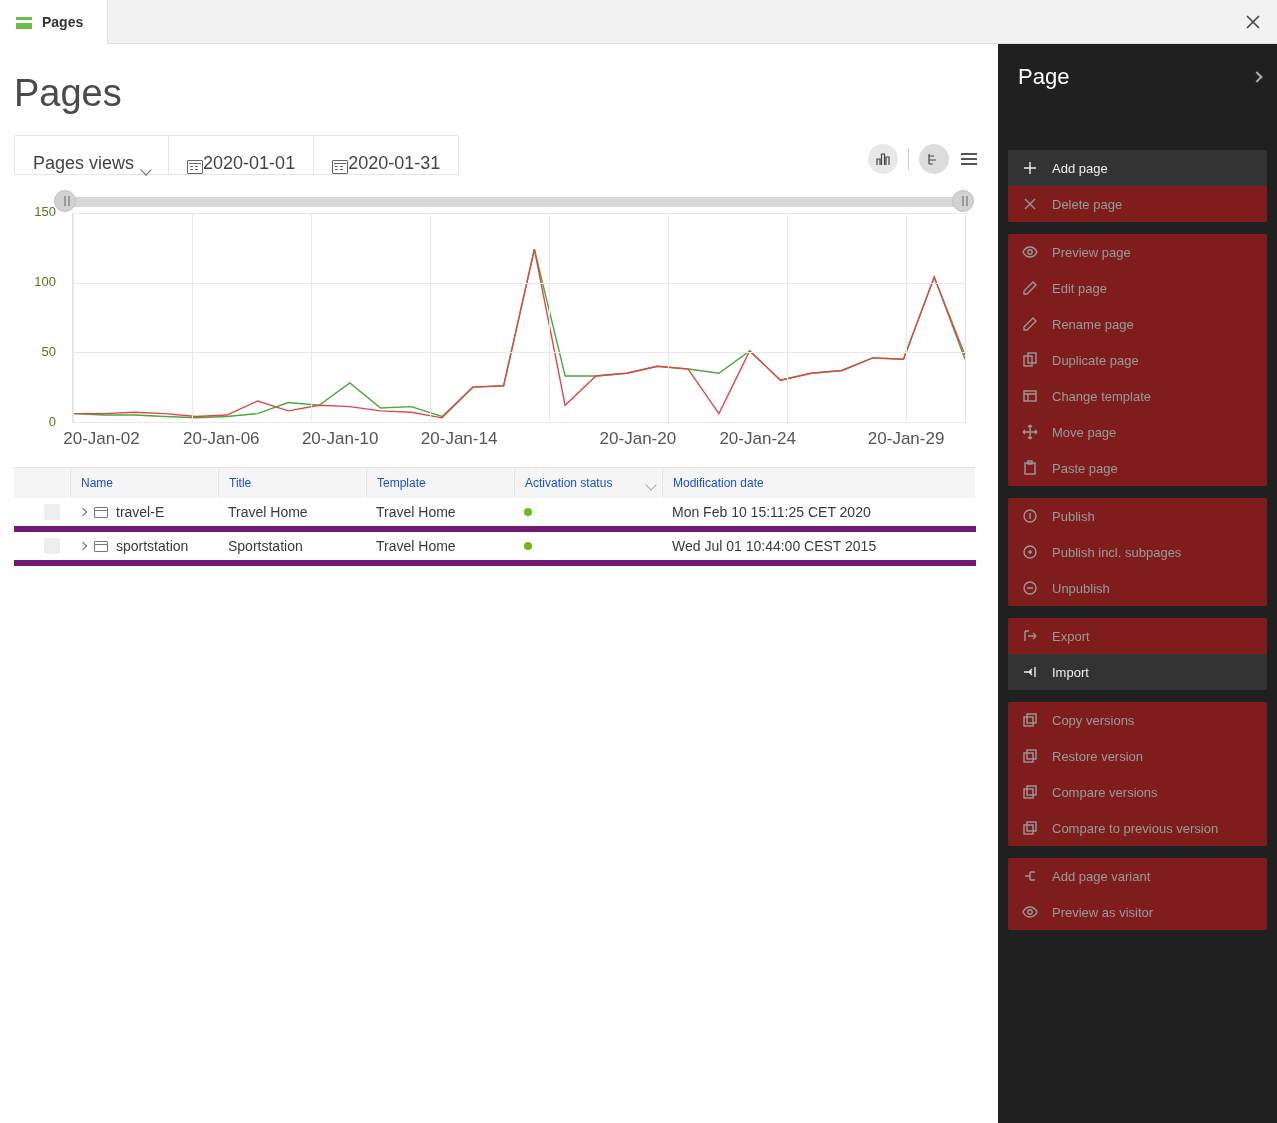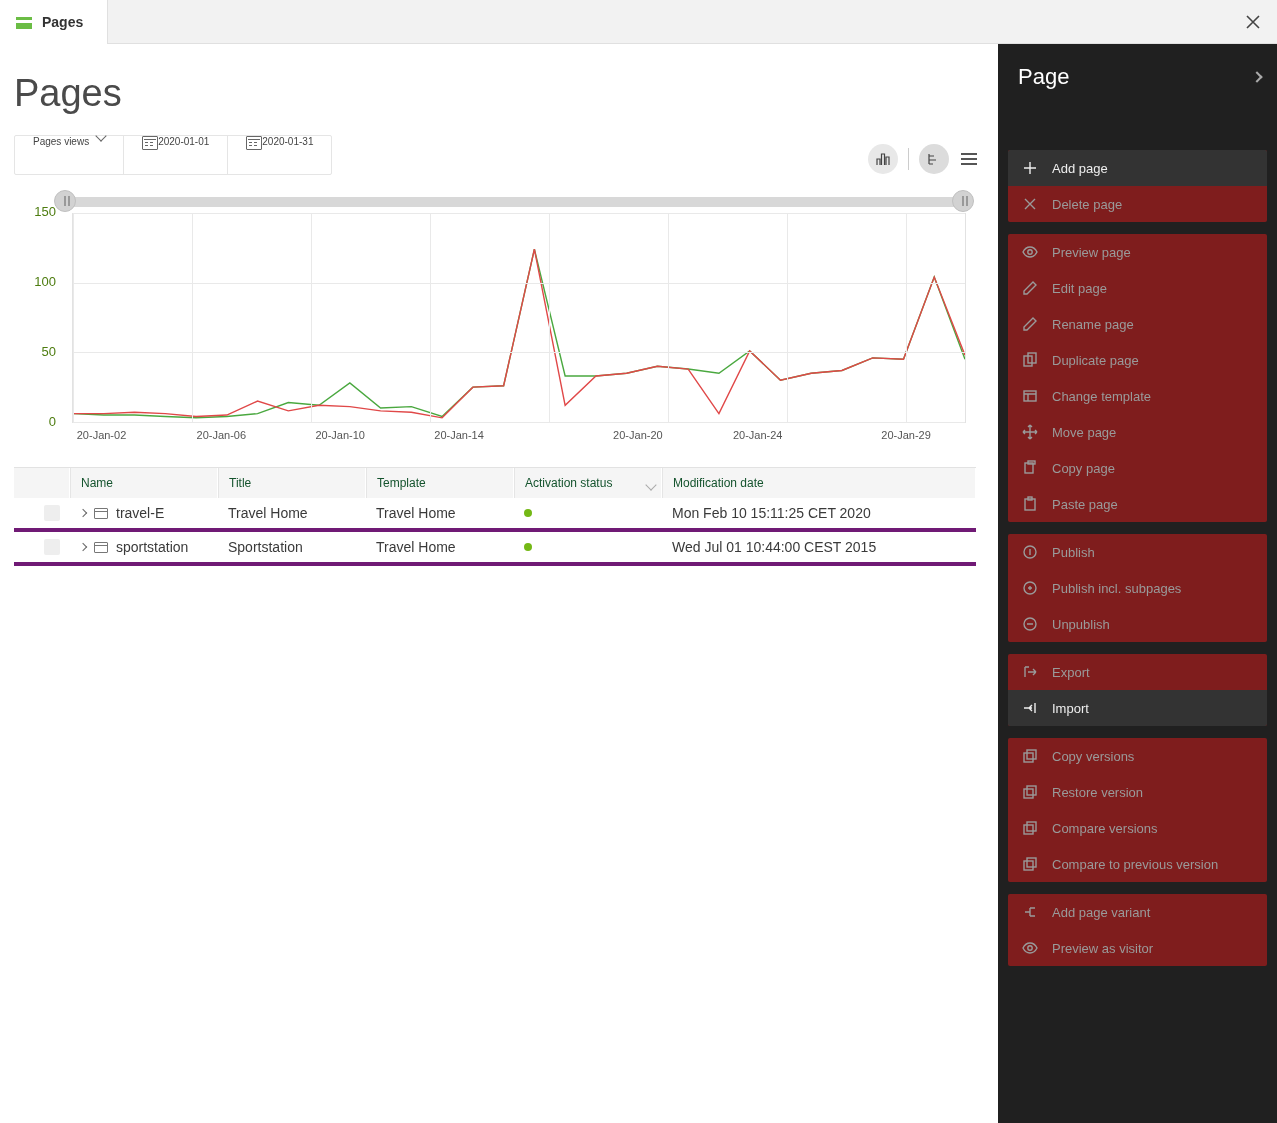--- a/index.html
+++ b/index.html
@@ -88,24 +88,24 @@
   .icon-btn.active { background:#dcdcdc; }
   .vdiv { width:1px;height:22px;background:#ccc;margin:0 4px;}
   .icon-hamburger { width:16px;height:12px;display:flex;flex-direction:column;justify-content:space-between;}
   .icon-hamburger span{height:2px;background:#555;}
   .filters {
     display:flex;align-items:center;gap:0;border:1px solid #e5e5e5;border-radius:2px;
     width:fit-content;height:40px;
     margin-bottom:18px;
   }
   .filter-seg {
-    display:flex;align-items:flex-start;gap:0;
+    display:flex;align-items:flex-end;gap:0;
     padding:0 18px;height:100%;
     color:#444;
-    font-size:10px;
+    font-size:18px;
   }
   .filter-seg + .filter-seg { border-left:1px solid #e5e5e5;}
   .chev-down {
     display:inline-block;width:8px;height:8px;border-right:1px solid #666;border-bottom:1px solid #666;transform:rotate(45deg);margin-top:-4px;margin-left:8px;
   }
   .cal-icon{
     width:16px;height:14px;border:1px solid #666;position:relative;border-radius:1px;
   }
   .cal-icon::before{content:"";position:absolute;top:2px;left:1px;right:1px;height:1px;background:#666;}
   .cal-icon::after{content:"";position:absolute;top:5px;left:2px;right:2px;bottom:2px;
@@ -121,29 +121,29 @@
   .slider-handle.left{left:-8px;}
   .slider-handle.right{right:-8px;}
   .slider-handle::before{content:"";width:2px;height:10px;background:#999;box-shadow:4px 0 #999;}
   .chart-area{position:relative;height:240px;margin-top:4px;margin-left:0;margin-right:10px;}
   .y-axis{position:absolute;left:0;top:0;bottom:28px;width:48px;}
   .y-tick{position:absolute;right:6px;font-size:13px;color:#4d7c0f;transform:translateY(-50%);}
   .plot{position:absolute;left:58px;right:0;top:2px;bottom:28px;border:1px solid #e2e2e2;border-top:none;}
   .grid-h{position:absolute;left:0;right:0;height:1px;background:#e9e9e9;}
   .grid-v{position:absolute;top:0;bottom:0;width:1px;background:#e9e9e9;}
   .x-axis{position:absolute;left:58px;right:0;bottom:0;height:22px;}
-  .x-tick{position:absolute;transform:translateX(-50%);font-size:11px;color:#555;white-space:nowrap;}
+  .x-tick{position:absolute;transform:translateX(-50%);font-size:17px;color:#555;white-space:nowrap;}
   svg.lines{position:absolute;inset:0;width:100%;height:100%;}
 
   .table{margin-top:16px;border-top:1px solid #e2e2e2;}
   .thead{display:flex;background:#f5f5f5;}
-  .th{padding:8px 10px;font-size:12px;color:#14532d;border-right:1px solid #fff;border-left:1px solid #e5e5e5;position:relative;display:flex;align-items:center;}
+  .th{padding:8px 10px;font-size:12px;color:#1d4ed8;border-right:1px solid #fff;border-left:1px solid #e5e5e5;position:relative;display:flex;align-items:center;}
   .th:first-child{border-left:none;}
   .th .sort-ind{position:absolute;right:6px;bottom:6px;}
-  .trow{display:flex;align-items:center;border-bottom:4px solid #701a75;height:34px;}
+  .trow{display:flex;align-items:center;border-bottom:6px solid #701a75;height:34px;}
   .td{padding:0 10px;font-size:14px;color:#3a3a3a;display:flex;align-items:center;gap:8px;overflow:hidden;white-space:nowrap;}
   .col-check{width:56px;justify-content:flex-end;}
   .col-name{width:148px;}
   .col-title{width:148px;}
   .col-template{width:148px;}
   .col-status{width:148px;}
   .col-date{flex:1;}
   .checkbox{width:16px;height:16px;background:#eee;border-radius:2px;}
   .expand-caret{display:inline-block;width:6px;height:6px;border-right:1.5px solid #666;border-bottom:1.5px solid #666;transform:rotate(-45deg);}
   .page-ic{width:14px;height:11px;border:1px solid #777;border-radius:1px;position:relative;}
@@ -411,29 +411,20 @@
             <span class="side-icon">
               <svg viewBox="0 0 16 16">
                 <path d="M8 1 L8 15 M1 8 L15 8 M8 1 L6 3 M8 1 L10 3 M8 15 L6 13 M8 15 L10 13 M1 8 L3 6 M1 8 L3 10 M15 8 L13 6 M15 8 L13 10"></path>
               </svg>
             </span>
             <span>Move page</span>
           </div>
           <div class="side-item">
             <span class="side-icon">
               <svg viewBox="0 0 16 16">
-                <rect x="3" y="3" width="8" height="10"></rect>
-                <rect x="6" y="1" width="7" height="3"></rect>
-              </svg>
-            </span>
-            <span>Copy page</span>
-          </div>
-          <div class="side-item">
-            <span class="side-icon">
-              <svg viewBox="0 0 16 16">
                 <rect x="3" y="3" width="10" height="11"></rect>
                 <rect x="6" y="1" width="4" height="3"></rect>
               </svg>
             </span>
             <span>Paste page</span>
           </div>
         </div>
         <div class="side-group">
           <div class="side-item">
             <span class="side-icon">

